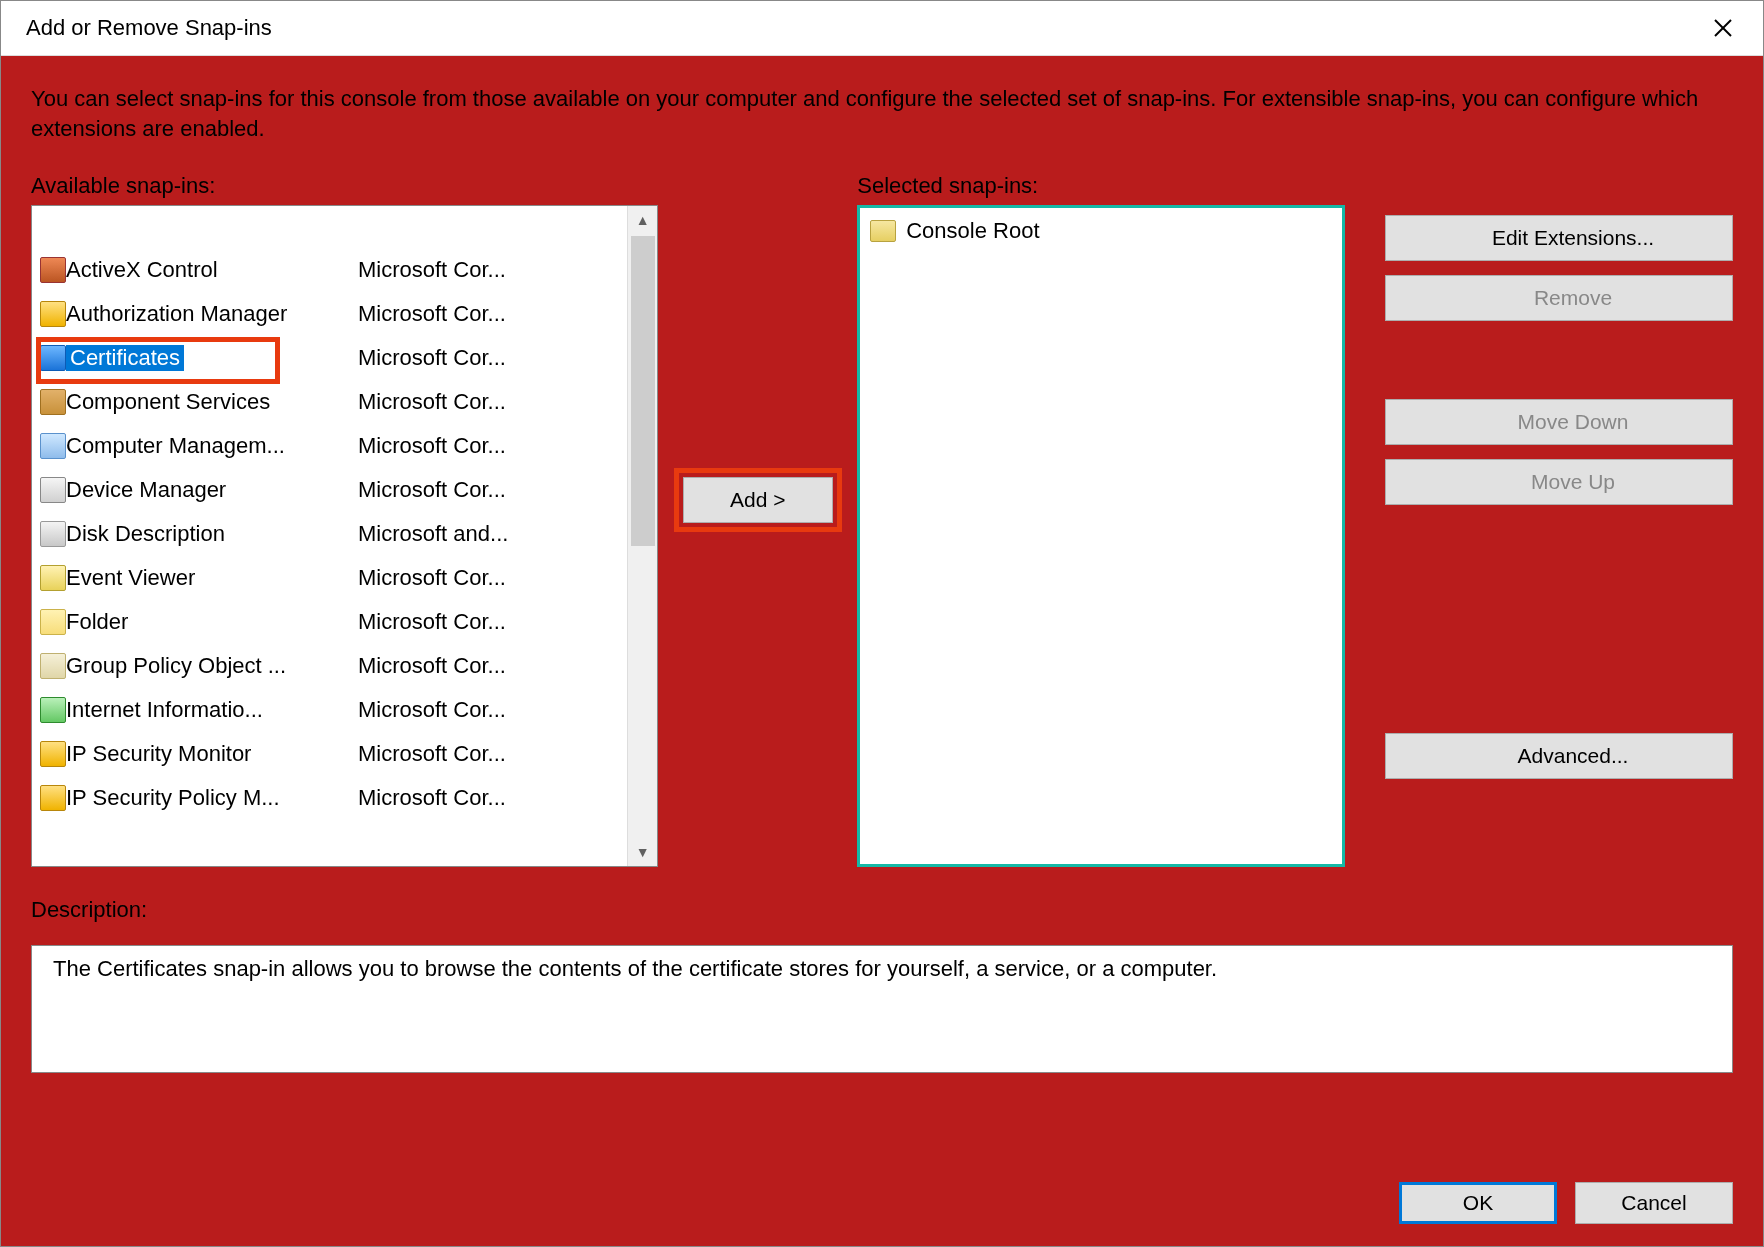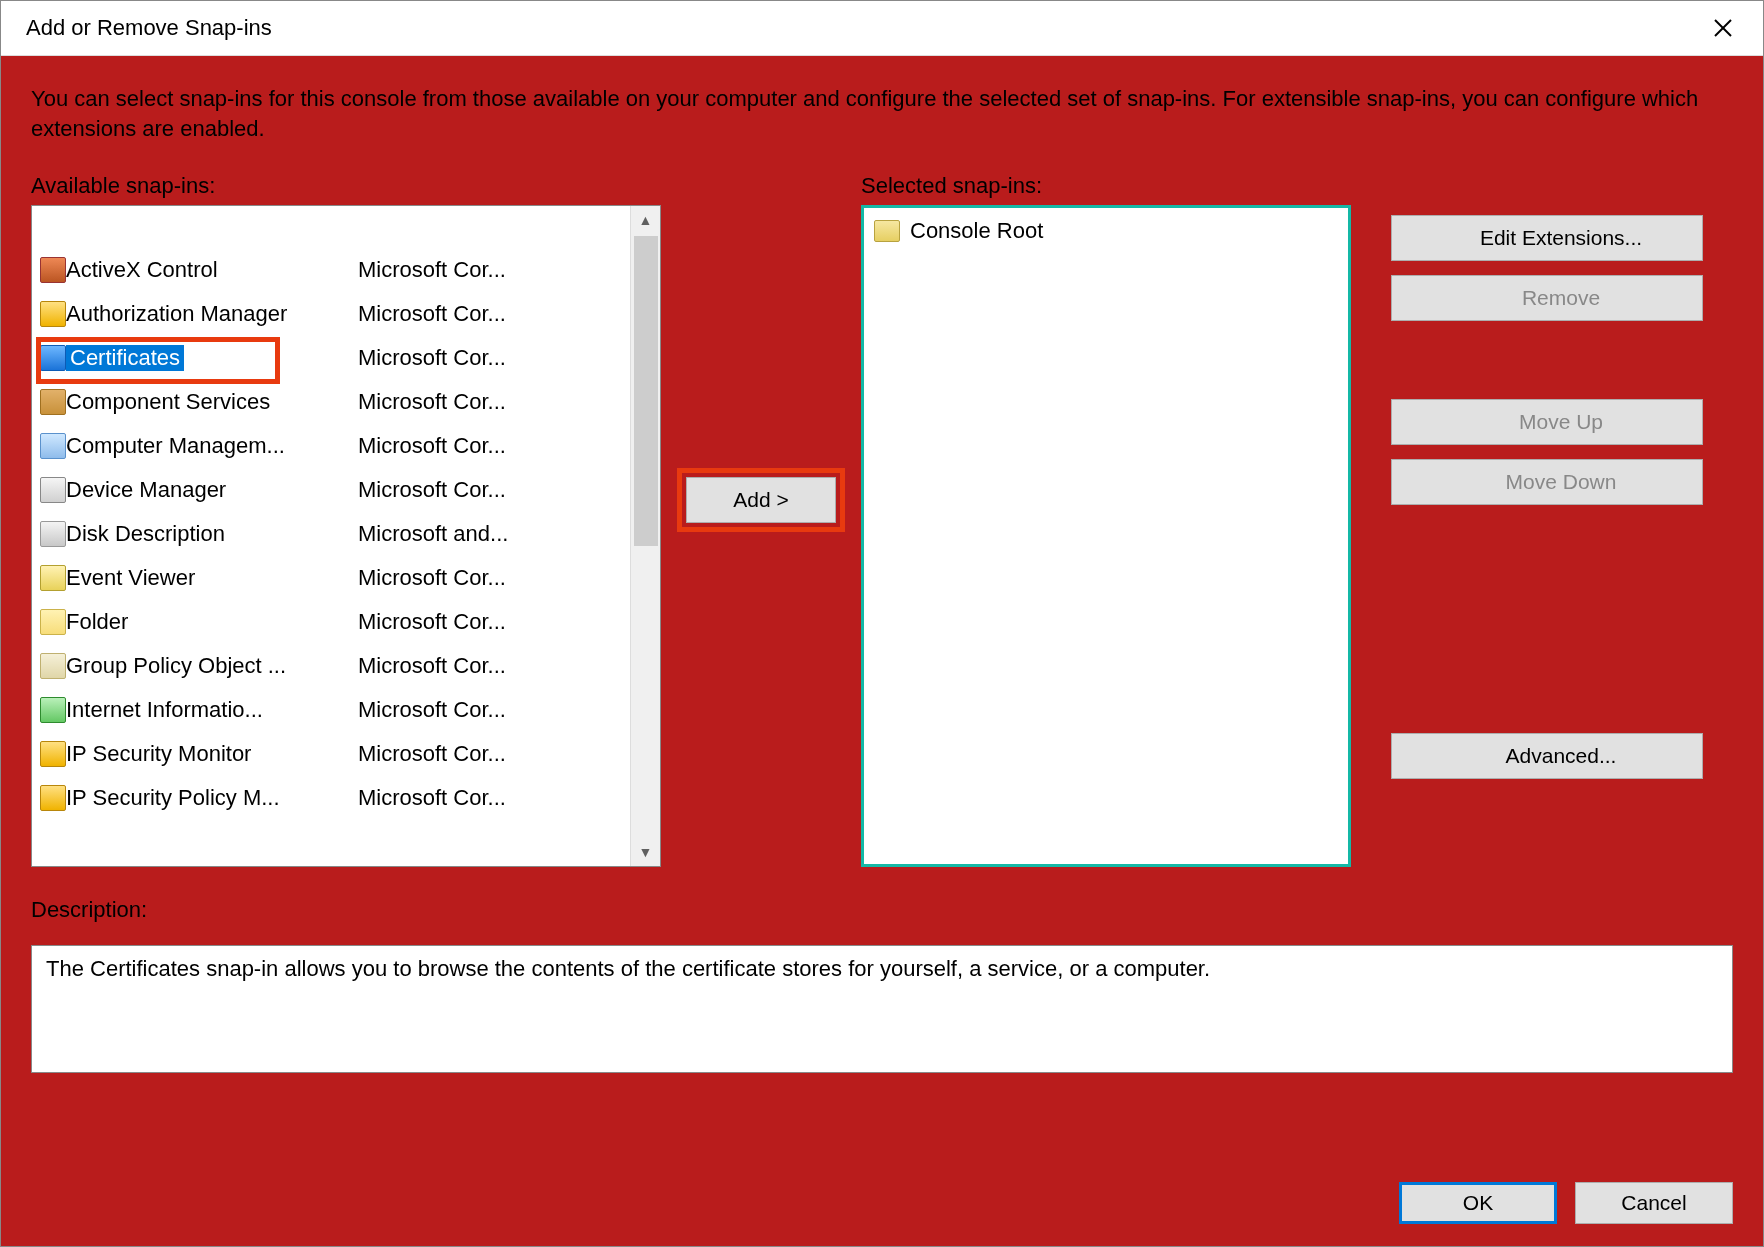--- a/index.html
+++ b/index.html
@@ -112,27 +112,27 @@
   border: 1px solid #adadad;
   font-size: 21px;
   height: 46px;
   display: inline-flex;
   align-items: center;
   justify-content: center;
   cursor: pointer;
 }
 .btn.disabled { color: #888; }
 .btn-add { width: 150px; }
-.btn-side { width: 312px; padding-left: 28px; }
+.btn-side { width: 348px; padding-left: 28px; }
 .desc-label { font-size: 22px; margin-top: 30px; margin-bottom: 22px;}
 .desc-box {
   background: #fff;
   border: 1px solid #888;
   height: 128px;
-  padding: 10px 14px;
+  padding: 10px 21px;
   font-size: 22px;
 }
 .footer {
   display: flex;
   justify-content: flex-end;
   gap: 18px;
   padding: 22px 30px;
 }
 .btn-ok { width: 158px; height: 42px; border: 3px solid #0078d7; background:#e1e1e1; font-size:21px; display:inline-flex;align-items:center;justify-content:center;cursor:pointer;}
 .btn-cancel { width: 158px; height: 42px; border:1px solid #adadad; background:#e1e1e1; font-size:21px; display:inline-flex;align-items:center;justify-content:center;cursor:pointer;}
@@ -267,22 +267,22 @@
             <span>Console Root</span>
           </div>
         </div>
       </div>
 
       <div class="col-buttons">
         <div style="height:28px"></div>
         <div class="btn btn-side">Edit Extensions...</div>
         <div class="btn btn-side disabled">Remove</div>
         <div style="height:50px"></div>
+        <div class="btn btn-side disabled">Move Down</div>
         <div class="btn btn-side disabled">Move Up</div>
-        <div class="btn btn-side disabled">Move Down</div>
         <div style="flex:1;min-height:200px"></div>
         <div class="btn btn-side">Advanced...</div>
       </div>
 
     </div>
 
     <div class="desc-label">Description:</div>
     <div class="desc-box">
       <span>The Certificates snap-in allows you to browse the contents of the certificate stores for yourself, a service, or a computer.</span>
     </div>

